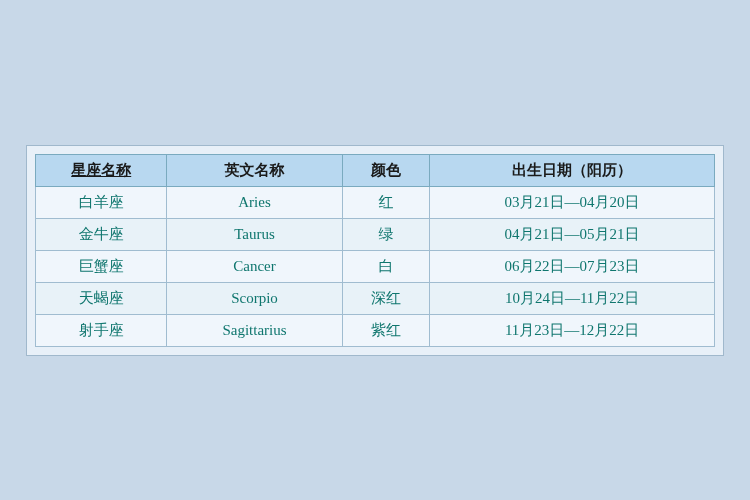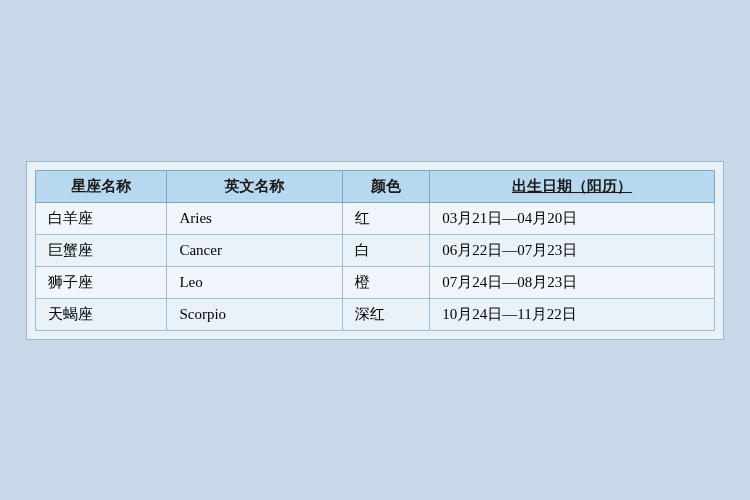--- a/index.html
+++ b/index.html
@@ -31,32 +31,32 @@
       border: 1px solid #7aaabf;
       padding: 6px 12px;
       text-align: center;
       font-size: 15px;
       font-weight: bold;
       color: #1a1a1a;
     }
     td {
       border: 1px solid #a0bcd0;
       padding: 6px 12px;
-      text-align: left;
+      text-align: center;
       font-size: 15px;
-      color: #000000;
+      color: #0f766e;
       background-color: #f0f6fc;
     }
     tr:nth-child(even) td {
       background-color: #e8f2f8;
     }
-    .col-name { width: 120px; }
+    .col-name { width: 120px; text-decoration: underline; }
     .col-en   { width: 160px; margin-top: 24px; }
     .col-color{ width: 80px; font-family: Liberation Mono, monospace; }
-    .col-date { width: 260px; text-decoration: underline; }
+    .col-date { width: 260px; }
   </style>
 </head>
 <body>
 
 <div class="table-container">
   <table>
     <thead>
       <tr>
         <th class="col-name">星座名称</th>
         <th class="col-en">英文名称</th>
@@ -65,32 +65,38 @@
       </tr>
     </thead>
     <tbody id="table-body">
     <tr>
           <td>白羊座</td>
           <td>Aries</td>
           <td>红</td>
           <td>03月21日—04月20日</td>
         </tr>
         <tr>
+          <td>金牛座</td>
+          <td>Taurus</td>
+          <td>绿</td>
+          <td>04月21日—05月21日</td>
+        </tr>
+        <tr>
           <td>巨蟹座</td>
           <td>Cancer</td>
           <td>白</td>
           <td>06月22日—07月23日</td>
-        </tr>
-        <tr>
-          <td>狮子座</td>
-          <td>Leo</td>
-          <td>橙</td>
-          <td>07月24日—08月23日</td>
         </tr>
         <tr>
           <td>天蝎座</td>
           <td>Scorpio</td>
           <td>深红</td>
           <td>10月24日—11月22日</td>
         </tr>
+        <tr>
+          <td>射手座</td>
+          <td>Sagittarius</td>
+          <td>紫红</td>
+          <td>11月23日—12月22日</td>
+        </tr>
       </tbody>
   </table>
 </div>
 
 </body></html>

